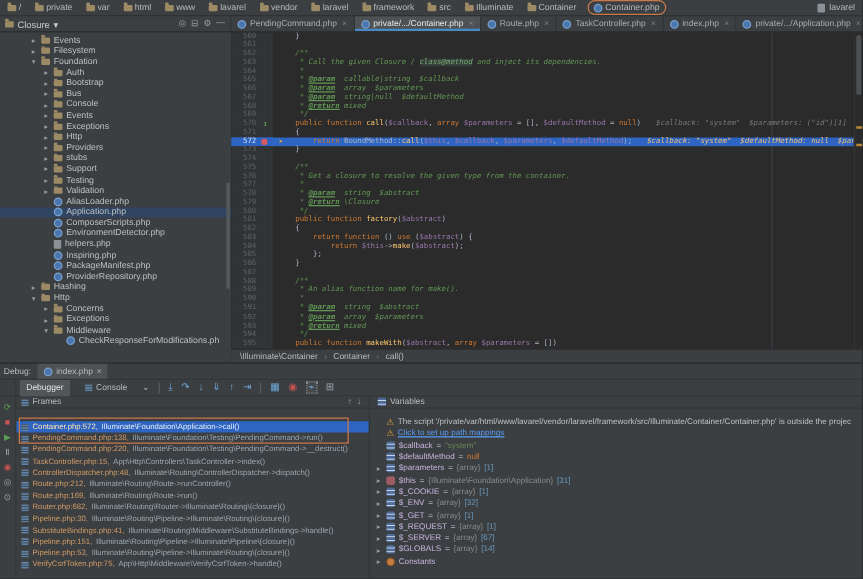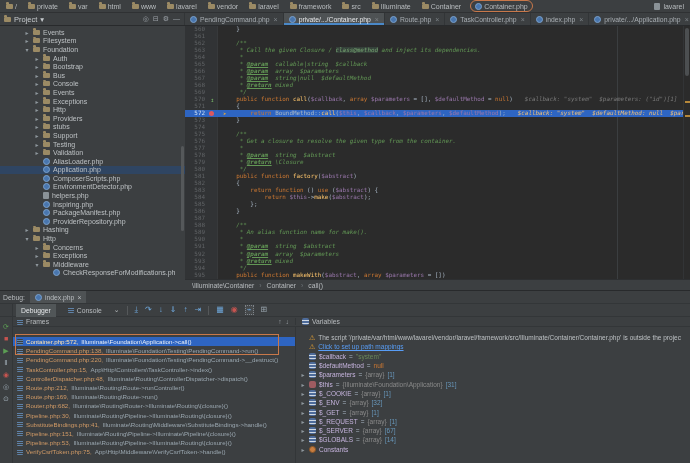--- a/index.html
+++ b/index.html
@@ -164,21 +164,21 @@
       </span>
     <span class="runconfig">
       <span class="ico-file"></span>
       <span>lavarel</span>
     </span>
   </div>
 
   <div class="row2">
     <div class="projhdr">
       <span class="ico-folder"></span>
-      <span>Project</span>
+      <span>Closure</span>
       <span>▾</span>
       <span class="hicons" id="proj-icons">
           <span>◎</span>
           <span>⊟</span>
           <span>⚙</span>
           <span>—</span>
         </span>
     </div>
     <div class="tabs" id="tabs">
         <div class="tab">

